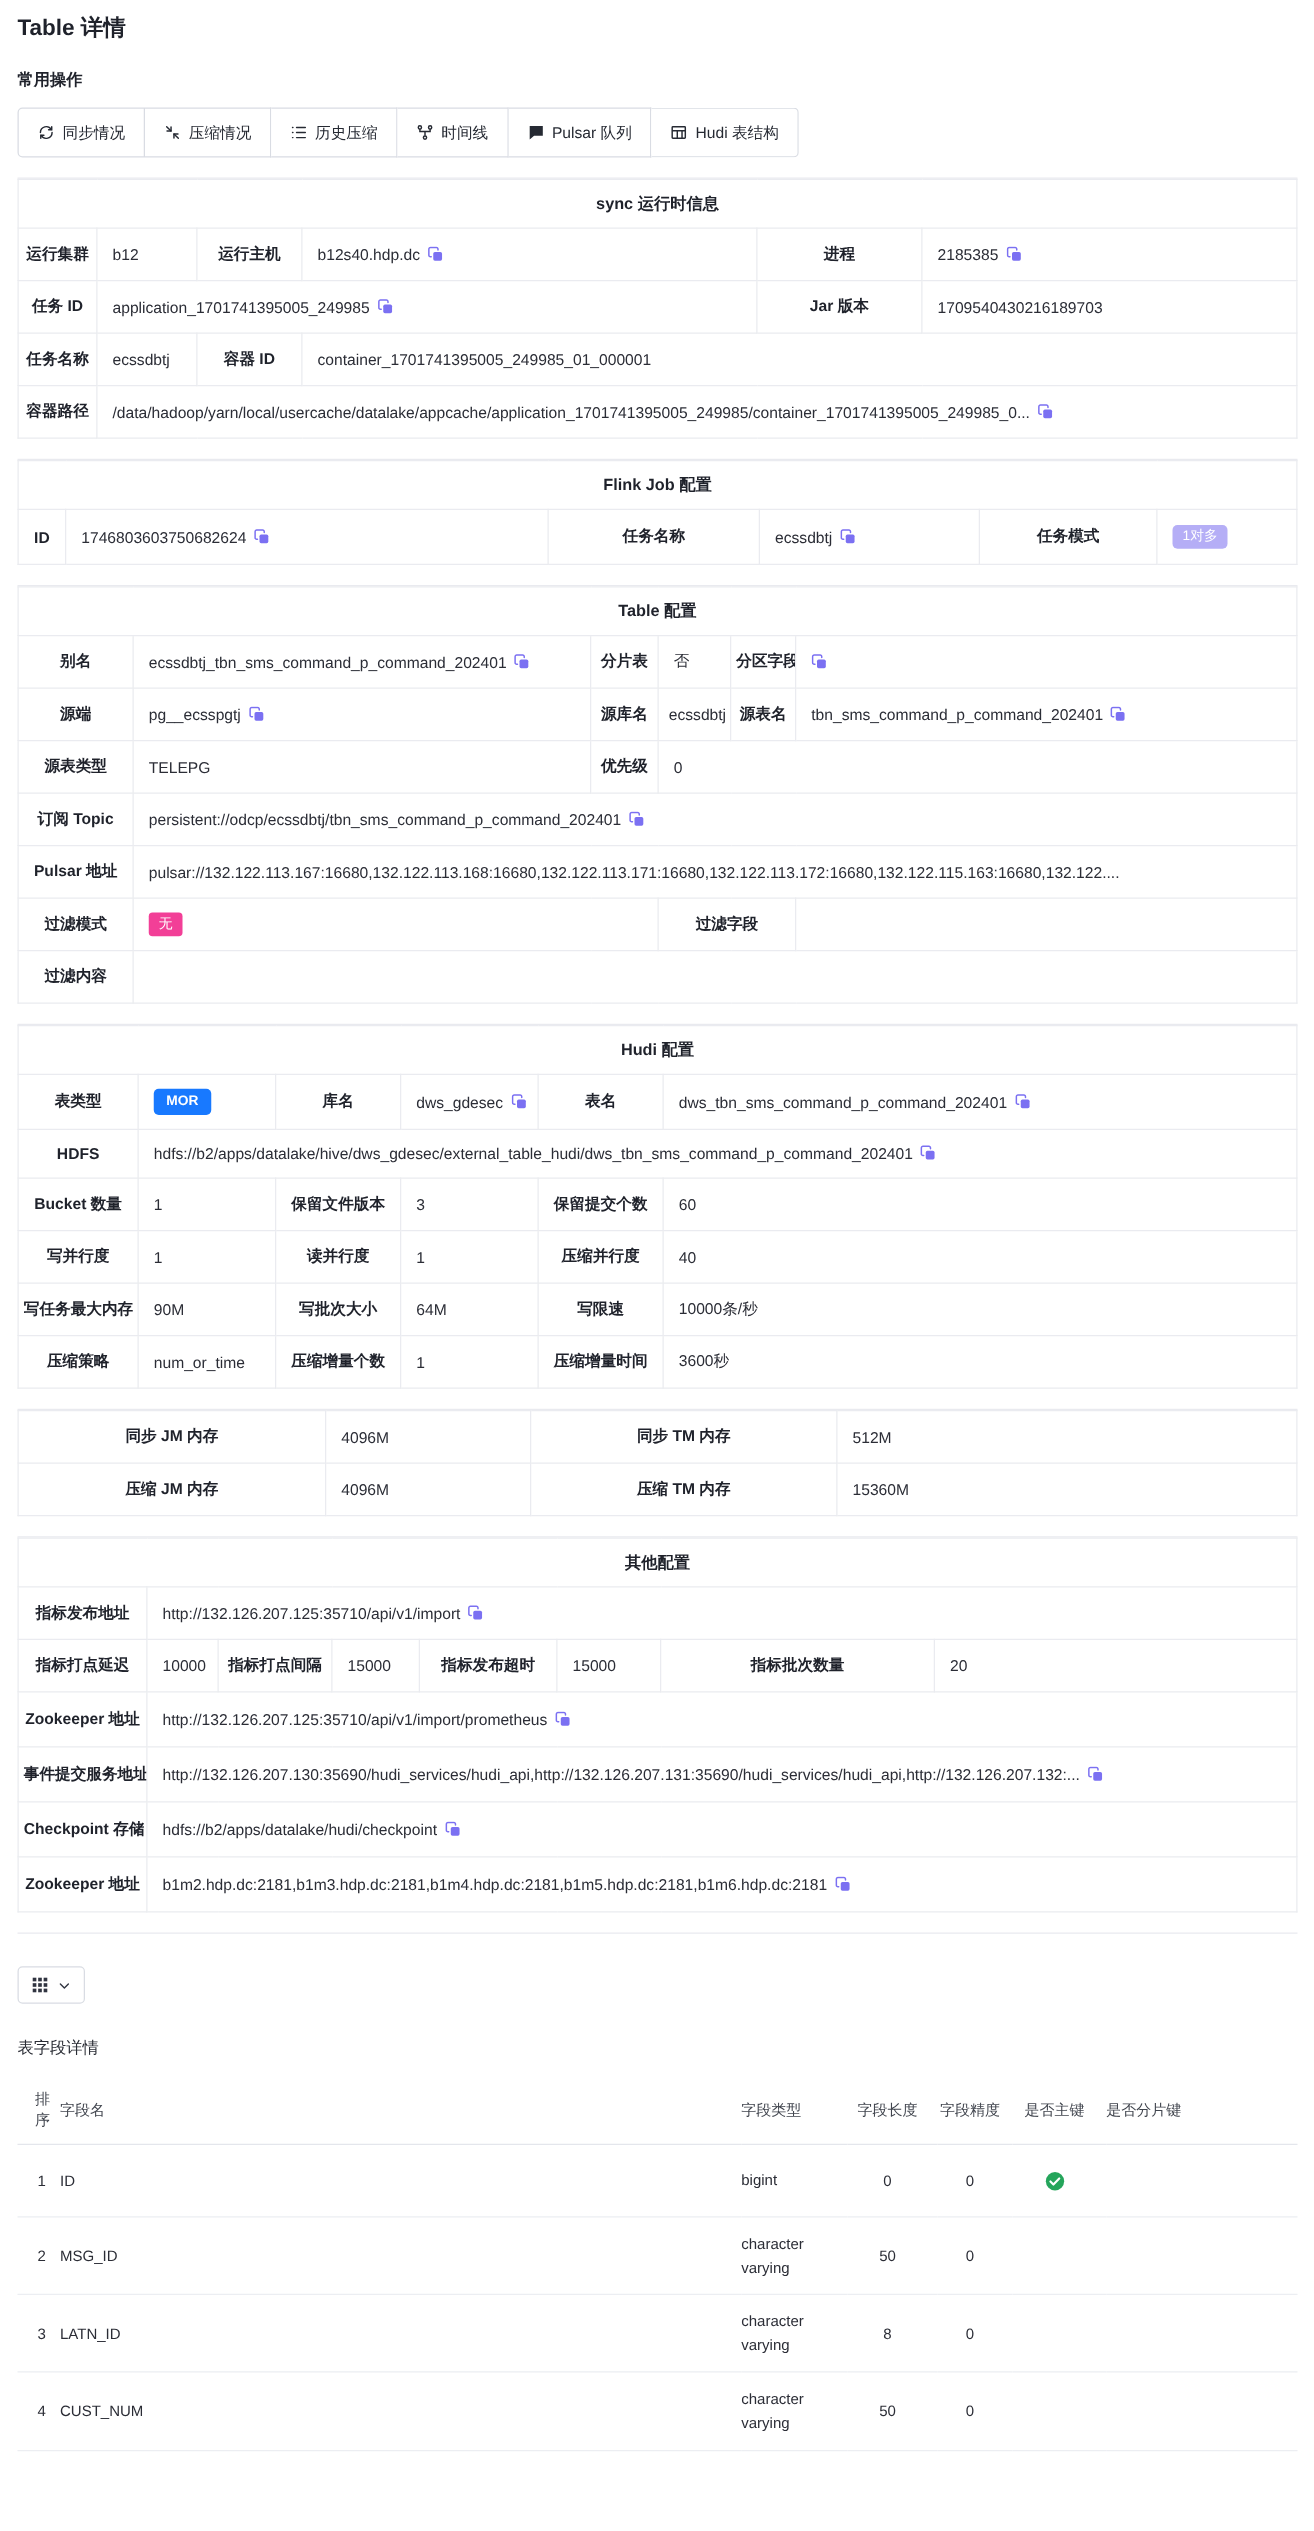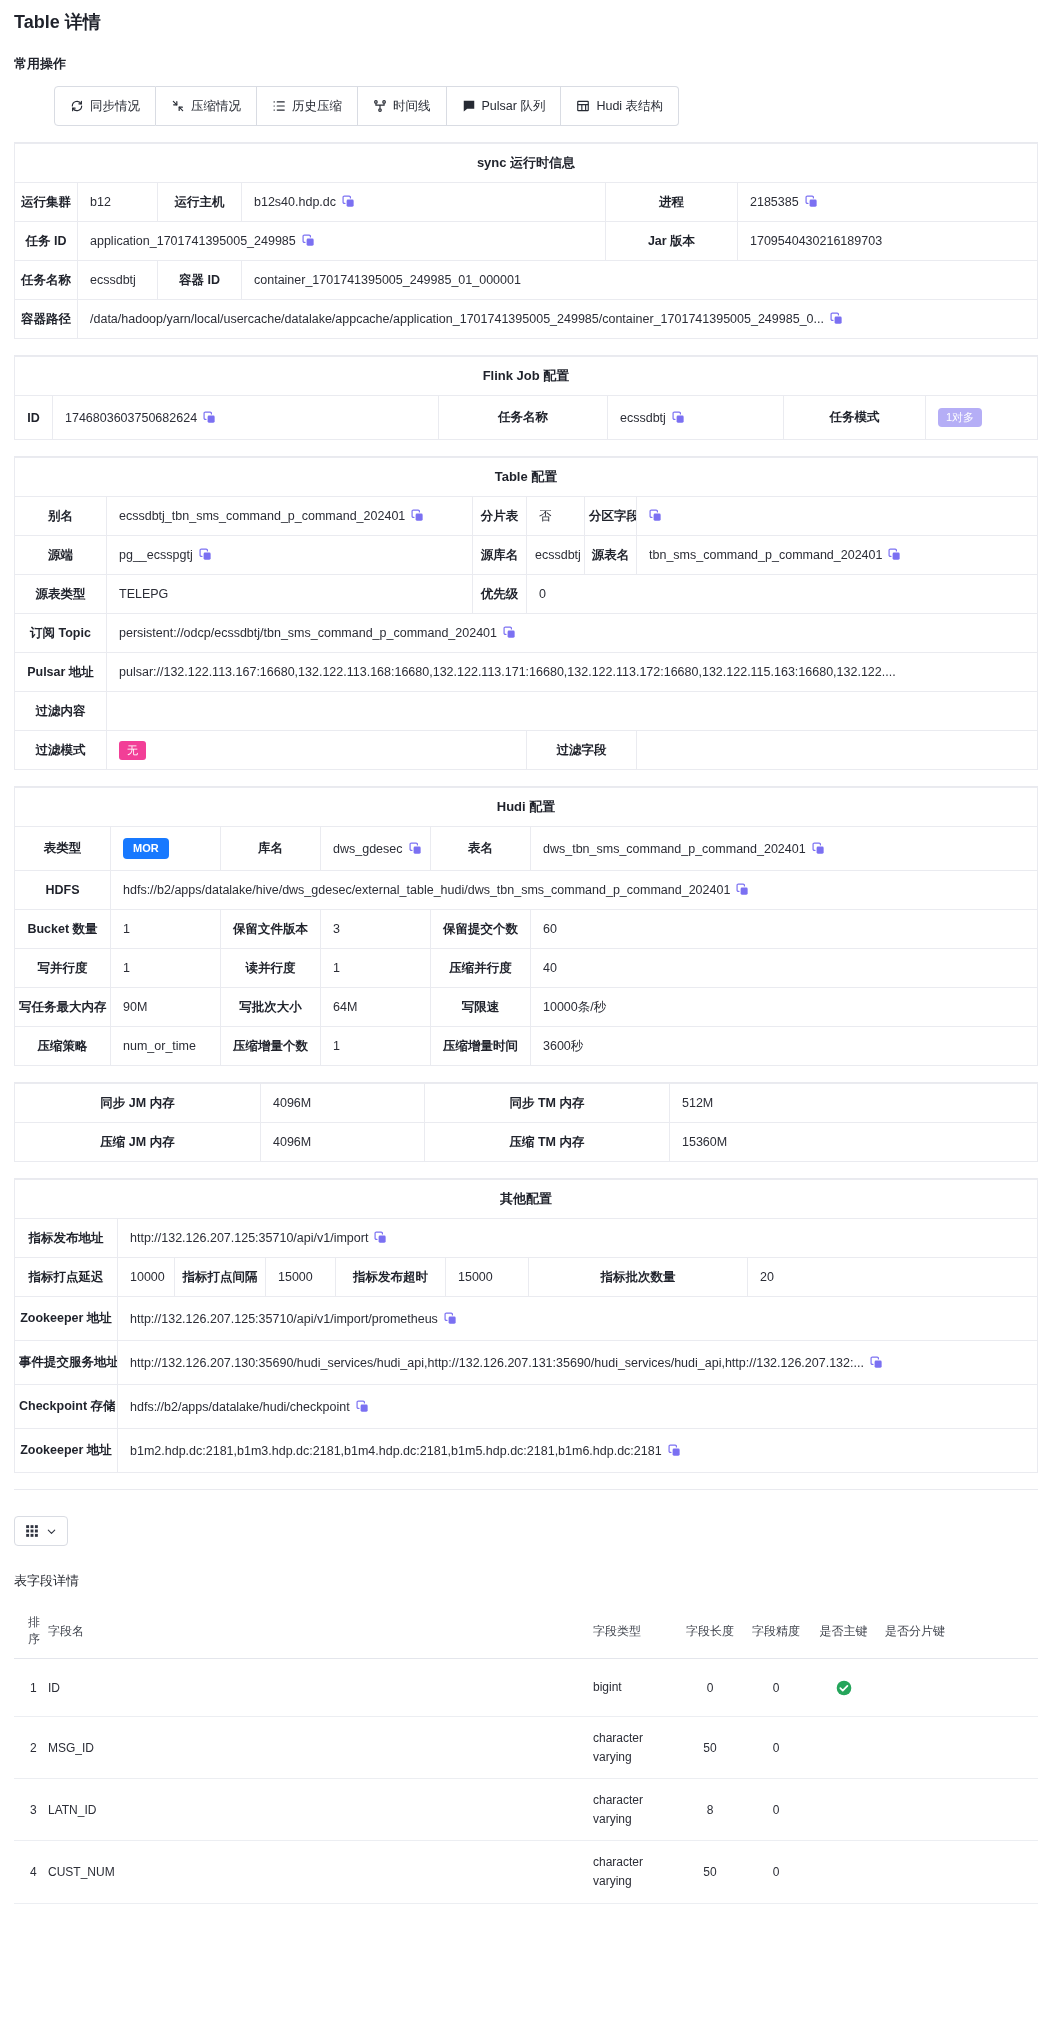--- a/index.html
+++ b/index.html
@@ -7,32 +7,32 @@
     font-family:"Liberation Sans","DejaVu Sans",sans-serif; color:#2b2d36; }
   .page { padding:10px 13px 0 14px; }
   .page-title { font-size:18px; font-weight:700; color:#1f222b; margin-bottom:21px; }
   .ops-title  { font-size:13px; font-weight:700; color:#1f222b; margin-bottom:13px; }
 
   
   .btn-group { display:inline-flex; }
   .tb-btn { display:inline-flex; align-items:center; gap:6px; height:40px; padding:0 15px;
     background:#fff; border:1px solid #d9dce3; border-left-width:0; font-size:12.5px;
     color:#262a33; cursor:pointer; white-space:nowrap; }
-  .tb-btn:first-child { border-left-width:1px; border-radius:4px 0 0 4px;margin-left:40px; }
+  .tb-btn:first-child { border-left-width:1px; border-radius:4px 0 0 4px; }
   .tb-btn:last-child { border-radius:0 4px 4px 0; }
   .tb-btn svg { width:14px; height:14px; display:block; }
 
   .divider { height:1px; background:#e9eaef; margin-top:16px; }
 
   
   table.cfg { width:1024px; border-collapse:collapse; table-layout:fixed; }
   table.cfg td { border:1px solid #eaebf0; height:39px; font-size:12.5px;
     white-space:nowrap; overflow:hidden; }
   table.cfg td.ttl { text-align:center; font-weight:700; font-size:13px; color:#1f222b; }
-  table.cfg td.lbl { text-align:center; font-weight:700; color:#1f222b; padding:0 4px; }
+  table.cfg td.lbl { text-align:center; font-weight:700; color:#1f222b; padding:12px 4px; }
   table.cfg td.val { text-align:left; padding:0 12px; color:#2b2d36; }
   tr.tall td { height:44px; }
 
   .icon-copy { display:inline-block; width:13px; height:13px; margin-left:6px;
     color:#7b70f2; vertical-align:-2px; cursor:pointer; }
   .icon-copy svg { width:13px; height:13px; display:block; }
 
   .badge { display:inline-block; color:#fff; font-size:11px; line-height:1;
     padding:4px 8px; border-radius:4px; }
   .badge-purple { background:#b5aef6; }
@@ -275,28 +275,28 @@
       <td class="val" colspan="5"><span>persistent://odcp/ecssdbtj/tbn_sms_command_p_command_202401</span><span class="icon-copy"><svg viewBox="0 0 24 24">
                 <rect x="8.5" y="8.5" width="13" height="13" rx="2.5" fill="currentColor"></rect>
                 <path d="M15.5 5.5V4.3A2.3 2.3 0 0 0 13.2 2H4.3A2.3 2.3 0 0 0 2 4.3v8.9a2.3 2.3 0 0 0 2.3 2.3h1.2" fill="none" stroke="currentColor" stroke-width="2.2" stroke-linecap="round"></path>
               </svg></span></td>
     </tr>
     <tr>
       <td class="lbl">Pulsar 地址</td>
       <td class="val" colspan="5">pulsar://132.122.113.167:16680,132.122.113.168:16680,132.122.113.171:16680,132.122.113.172:16680,132.122.115.163:16680,132.122....</td>
     </tr>
     <tr>
-      <td class="lbl">过滤内容</td>
-      <td class="val" colspan="5"></td>
-    </tr>
-    <tr>
       <td class="lbl">过滤模式</td>
       <td class="val" colspan="2"><span class="badge badge-pink">无</span></td>
       <td class="lbl" colspan="2">过滤字段</td>
       <td class="val"></td>
+    </tr>
+    <tr>
+      <td class="lbl">过滤内容</td>
+      <td class="val" colspan="5"></td>
     </tr>
   </tbody>
     </table>
 
   <div class="divider"></div>
 
   
   <table class="cfg">
     <colgroup>
         <col style="width:96px">

